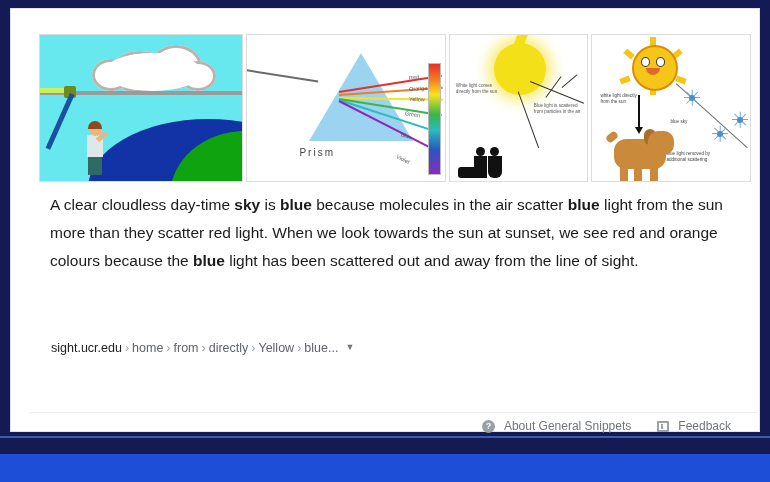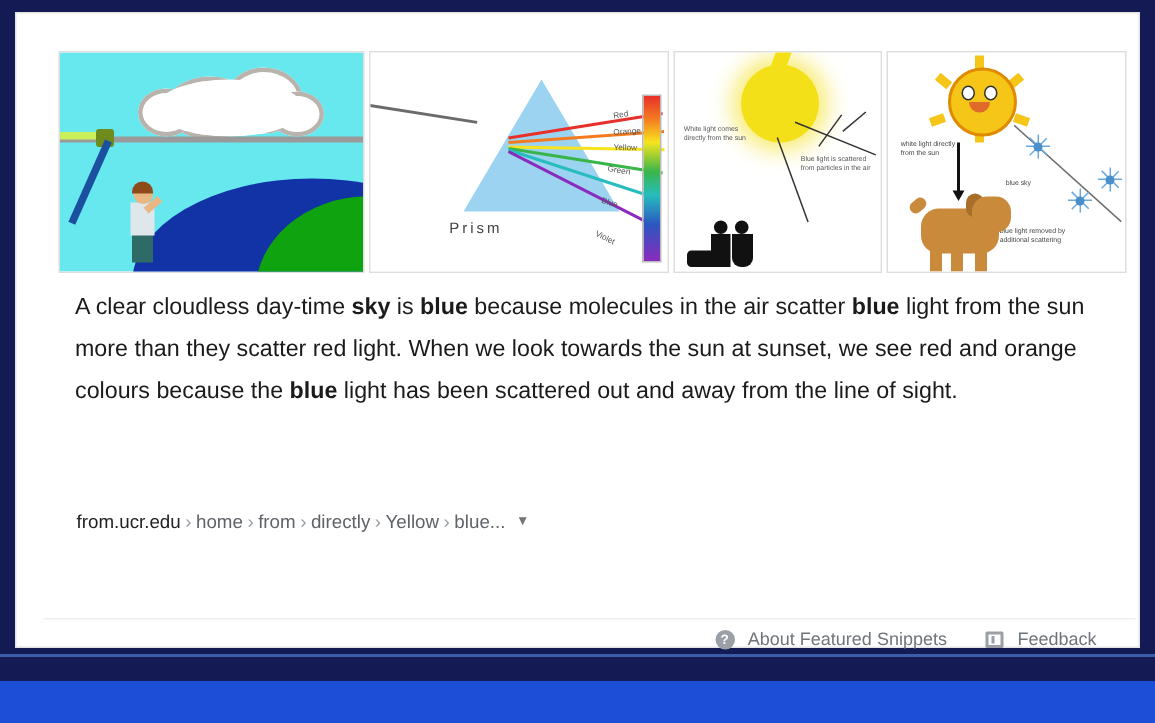--- a/index.html
+++ b/index.html
@@ -267,28 +267,28 @@
           <div class="dogleg" style="left:42px;"></div>
           <div class="dogleg" style="left:58px;"></div>
           <div class="dogear"></div>
           <div class="doghead"></div>
         </div>
 
       </div>
 
       <div class="snippet"><span>A clear cloudless day-time </span><b>sky</b><span> is </span><b>blue</b><span> because molecules in the air scatter </span><b>blue</b><span> light from the sun more than they scatter red light. When we look towards the sun at sunset, we see red and orange colours because the </span><b>blue</b><span> light has been scattered out and away from the line of sight.</span></div>
 
-      <div class="crumb"><span class="dom">from.ucr.edu</span><span class="sep">›</span><span>home</span><span class="sep">›</span><span>from</span><span class="sep">›</span><span>directly</span><span class="sep">›</span><span>Yellow</span><span class="sep">›</span><span>blue...</span><span class="caret">▼</span></div>
+      <div class="crumb"><span class="dom">sight.ucr.edu</span><span class="sep">›</span><span>home</span><span class="sep">›</span><span>from</span><span class="sep">›</span><span>directly</span><span class="sep">›</span><span>Yellow</span><span class="sep">›</span><span>blue...</span><span class="caret">▼</span></div>
 
 
       <div class="cardrule"></div>
       <div class="cardfoot">
         <div class="foot-item">
           <span class="qicon">?</span>
-          <span>About Featured Snippets</span>
+          <span>About General Snippets</span>
         </div>
         <div class="foot-item">
           <span class="ficon"></span>
           <span>Feedback</span>
         </div>
       </div>
 
     </div>
   </div>
 

